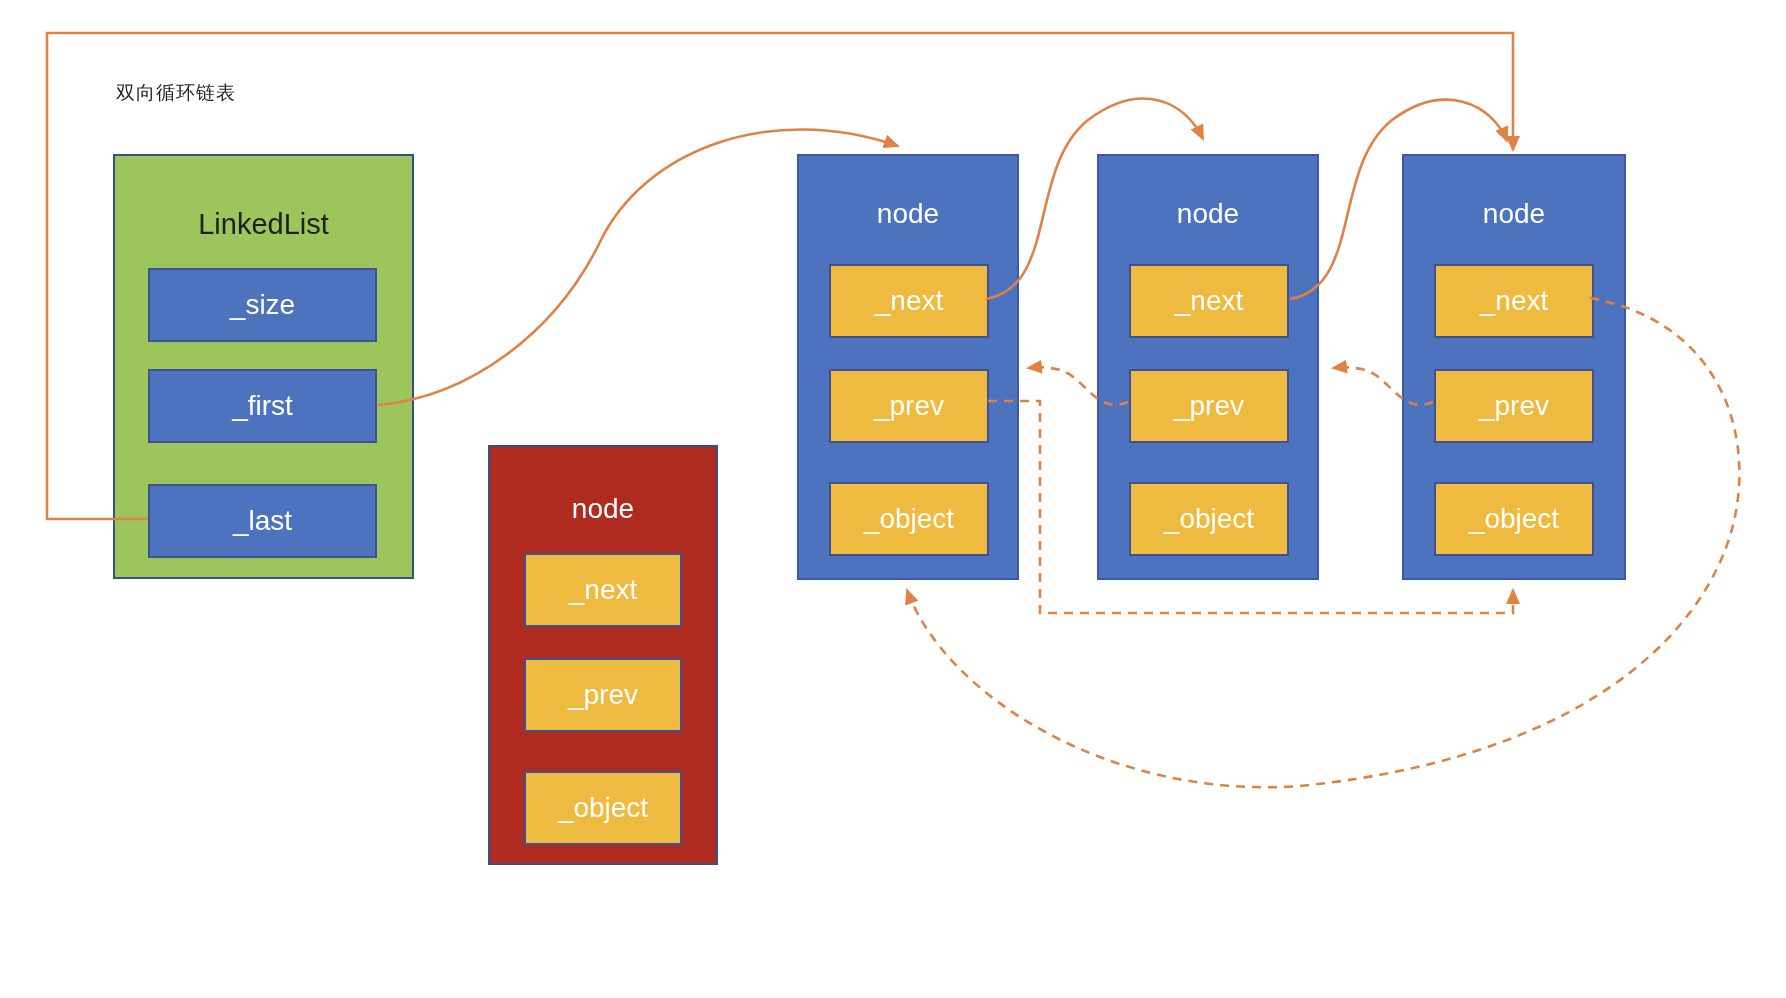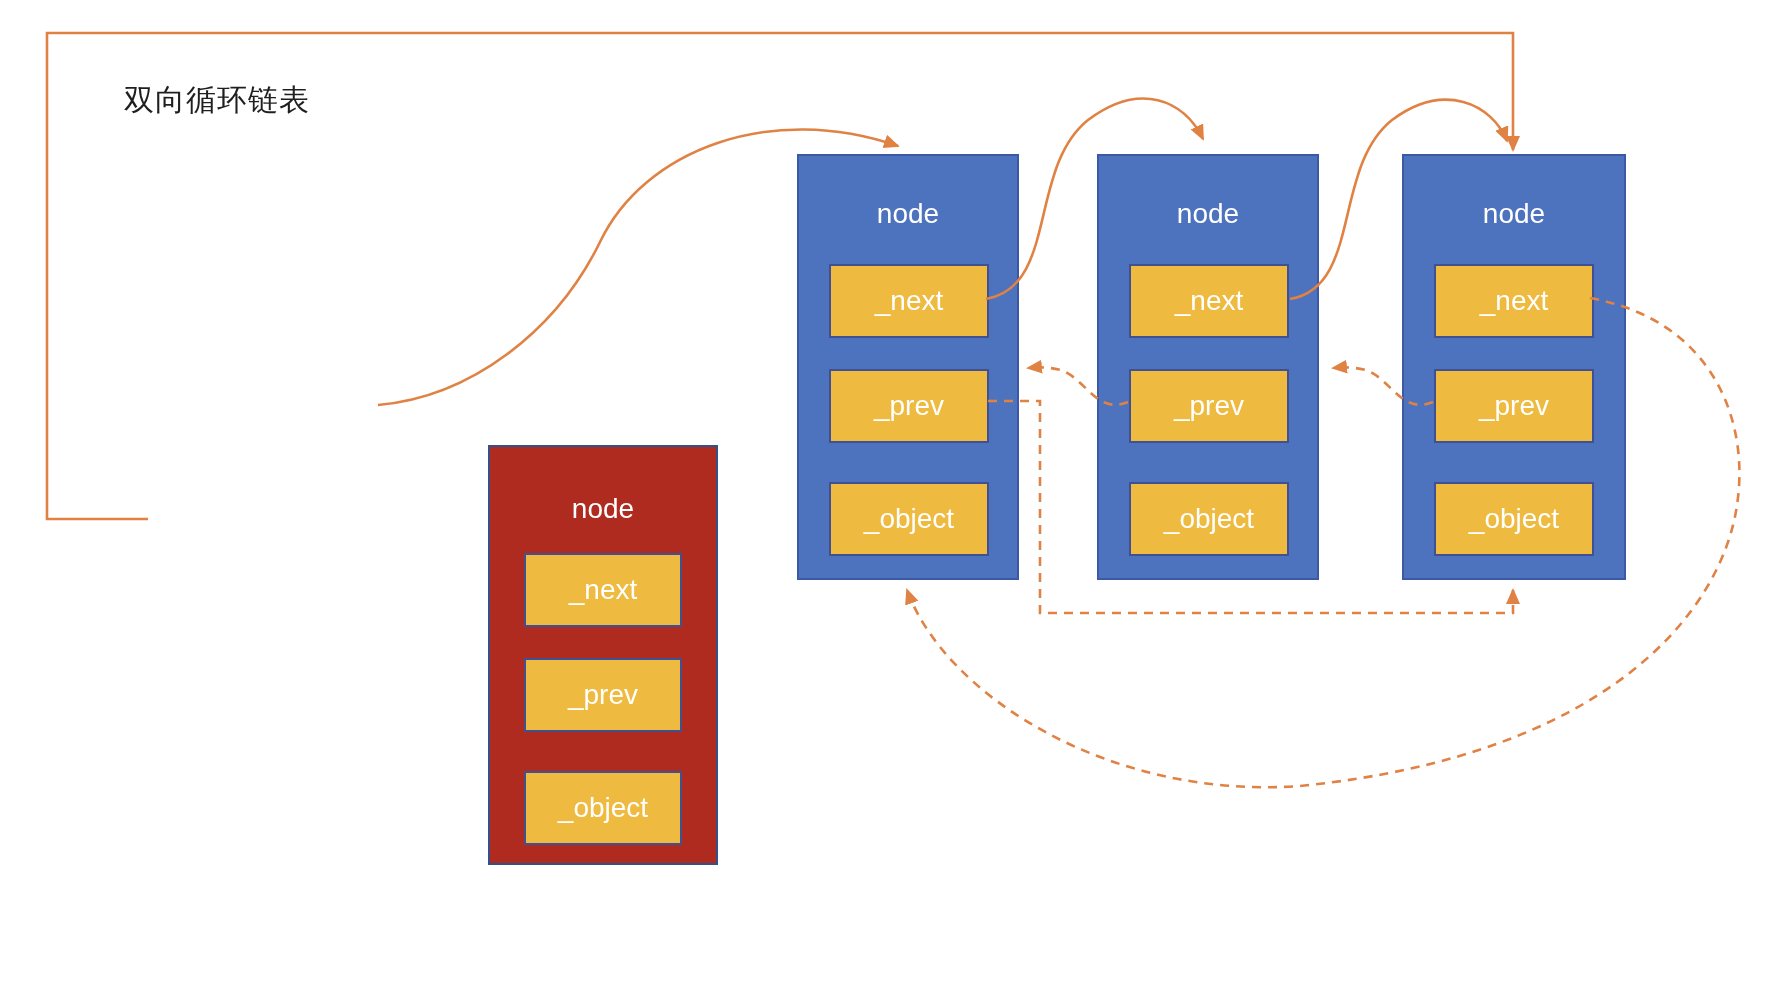--- a/index.html
+++ b/index.html
@@ -18,22 +18,22 @@
   *{margin:0;padding:0;box-sizing:border-box;}
   html,body{background:#fff;}
   body{font-family:"Liberation Sans","DejaVu Sans",sans-serif;}
   .canvas{
     position:relative;
     width:1786px;height:998px;
     background:var(--background);
     overflow:hidden;
   }
   .diagram-title{
-    position:absolute;left:124px;top:80px;
-    font-size:30px;color:var(--text-dark);
+    position:absolute;left:116px;top:80px;
+    font-size:19px;color:var(--text-dark);
     letter-spacing:1px;
   }
   .class-box{position:absolute;border:2px solid var(--navy-border);}
   .box-label{
     position:absolute;left:0;width:100%;
     text-align:center;font-size:29px;
   }
   .label-dark{color:var(--text-dark);}
   .label-light{color:var(--text-light);}
   .field{
@@ -64,20 +64,26 @@
   svg.arrows path.dashed{stroke-dasharray:9 7;}
   svg.arrows marker path{fill:var(--orange);stroke:none;}
 </style>
 </head>
 <body>
 
 <div class="canvas">
 
   <div class="diagram-title">双向循环链表</div>
 
+  <div class="class-box linkedlist-box">
+    <div class="box-label label-dark">LinkedList</div>
+    <div class="field ll-f1">_size</div>
+    <div class="field ll-f2">_first</div>
+    <div class="field ll-f3">_last</div>
+  </div>
 
   <div class="class-box red-node-box">
     <div class="box-label label-light">node</div>
     <div class="field r-f1">_next</div>
     <div class="field r-f2">_prev</div>
     <div class="field r-f3">_object</div>
   </div>
 
   <div class="class-box node-box node-1">
     <div class="box-label label-light">node</div>

